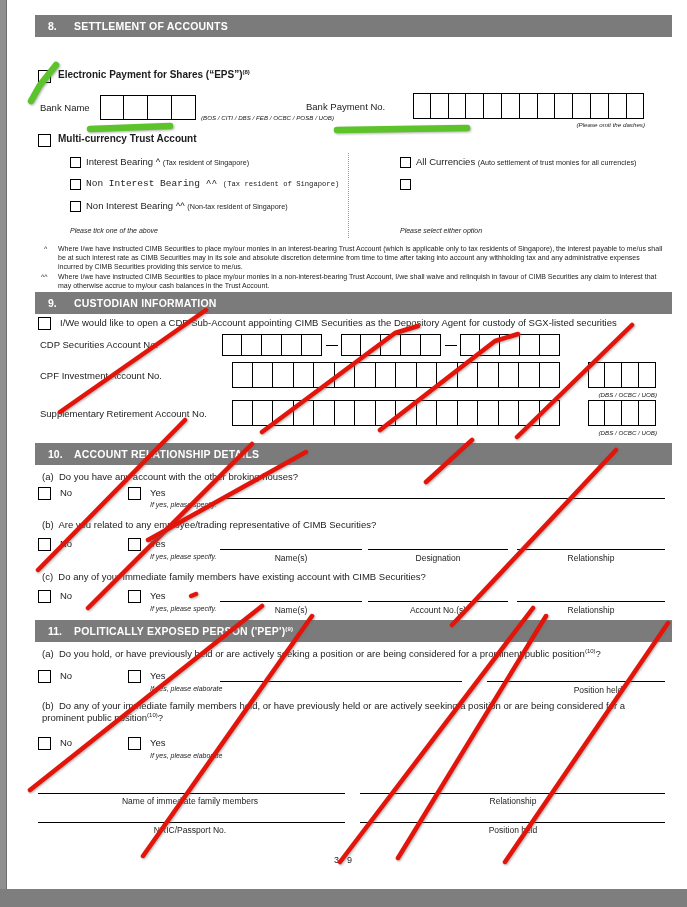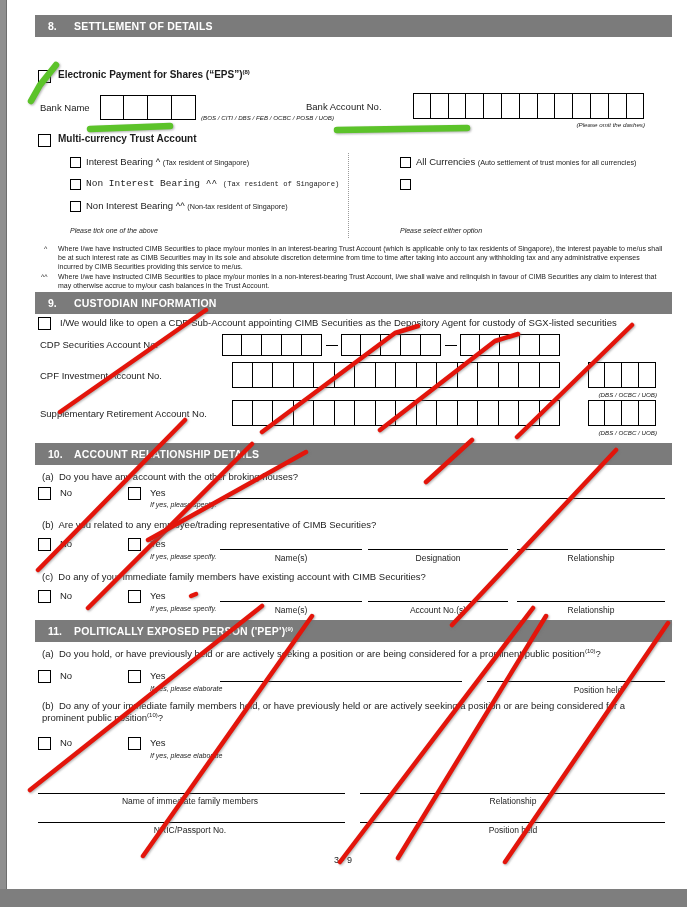--- a/index.html
+++ b/index.html
@@ -39,39 +39,39 @@
   sup.fs{font-size:6px;}
 </style>
 </head>
 <body>
 
 <div id="page">
   <div id="left-edge"></div>
 
   <div class="secbar" style="top:15px;">
     <span class="num">8.</span>
-    <span class="ttl">SETTLEMENT OF DETAILS</span>
+    <span class="ttl">SETTLEMENT OF ACCOUNTS</span>
   </div>
 
 
   <div class="cb" style="left:38px;top:70px;"></div>
   <div class="t b" style="left:58px;top:69px;font-size:10px;">
     <span>Electronic Payment for Shares (“EPS”)</span><sup class="fs">(8)</sup>
   </div>
 
   <div class="t" style="left:40px;top:102px;">Bank Name</div>
   <div class="boxes bx24" style="left:100px;top:95px;">
       <div class="cell"></div>
       <div class="cell"></div>
       <div class="cell"></div>
       <div class="cell"></div>
     </div>
   <div class="t it tiny" style="left:201px;top:114px;">(BOS / CITI / DBS / FEB / OCBC / POSB / UOB)</div>
 
-  <div class="t" style="left:306px;top:101px;">Bank Account No.</div>
+  <div class="t" style="left:306px;top:101px;">Bank Payment No.</div>
   <div class="boxes bx17" style="left:413px;top:93px;">
       <div class="cell"></div>
       <div class="cell"></div>
       <div class="cell"></div>
       <div class="cell"></div>
       <div class="cell"></div>
       <div class="cell"></div>
       <div class="cell"></div>
       <div class="cell"></div>
       <div class="cell"></div>

